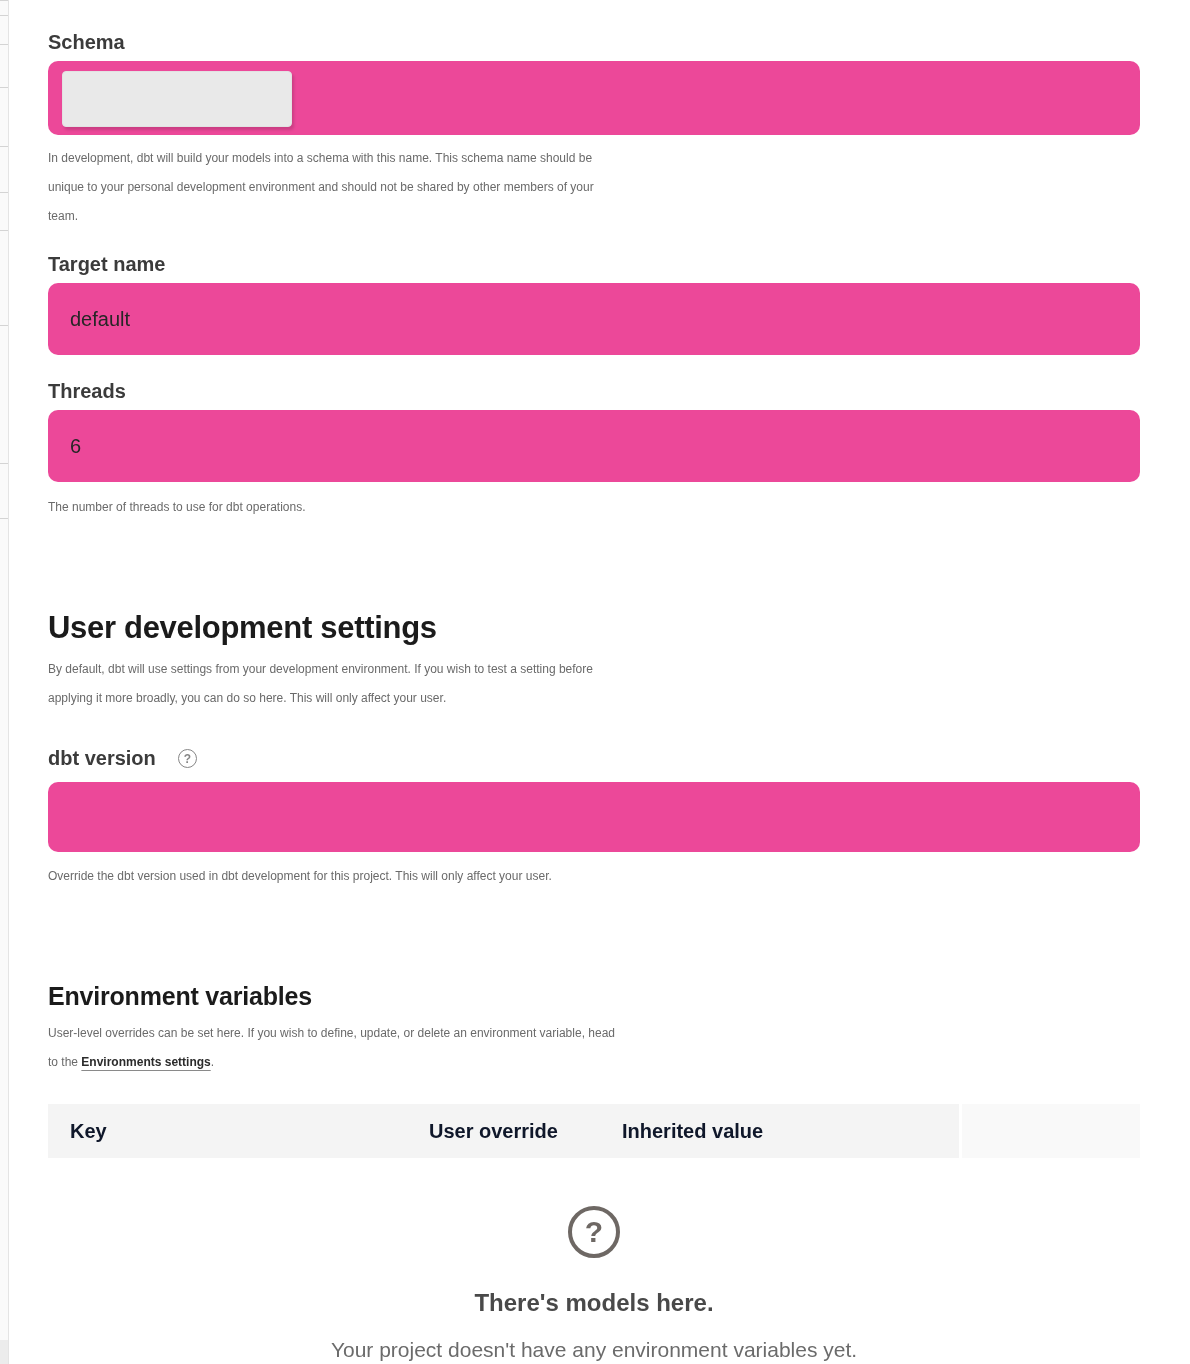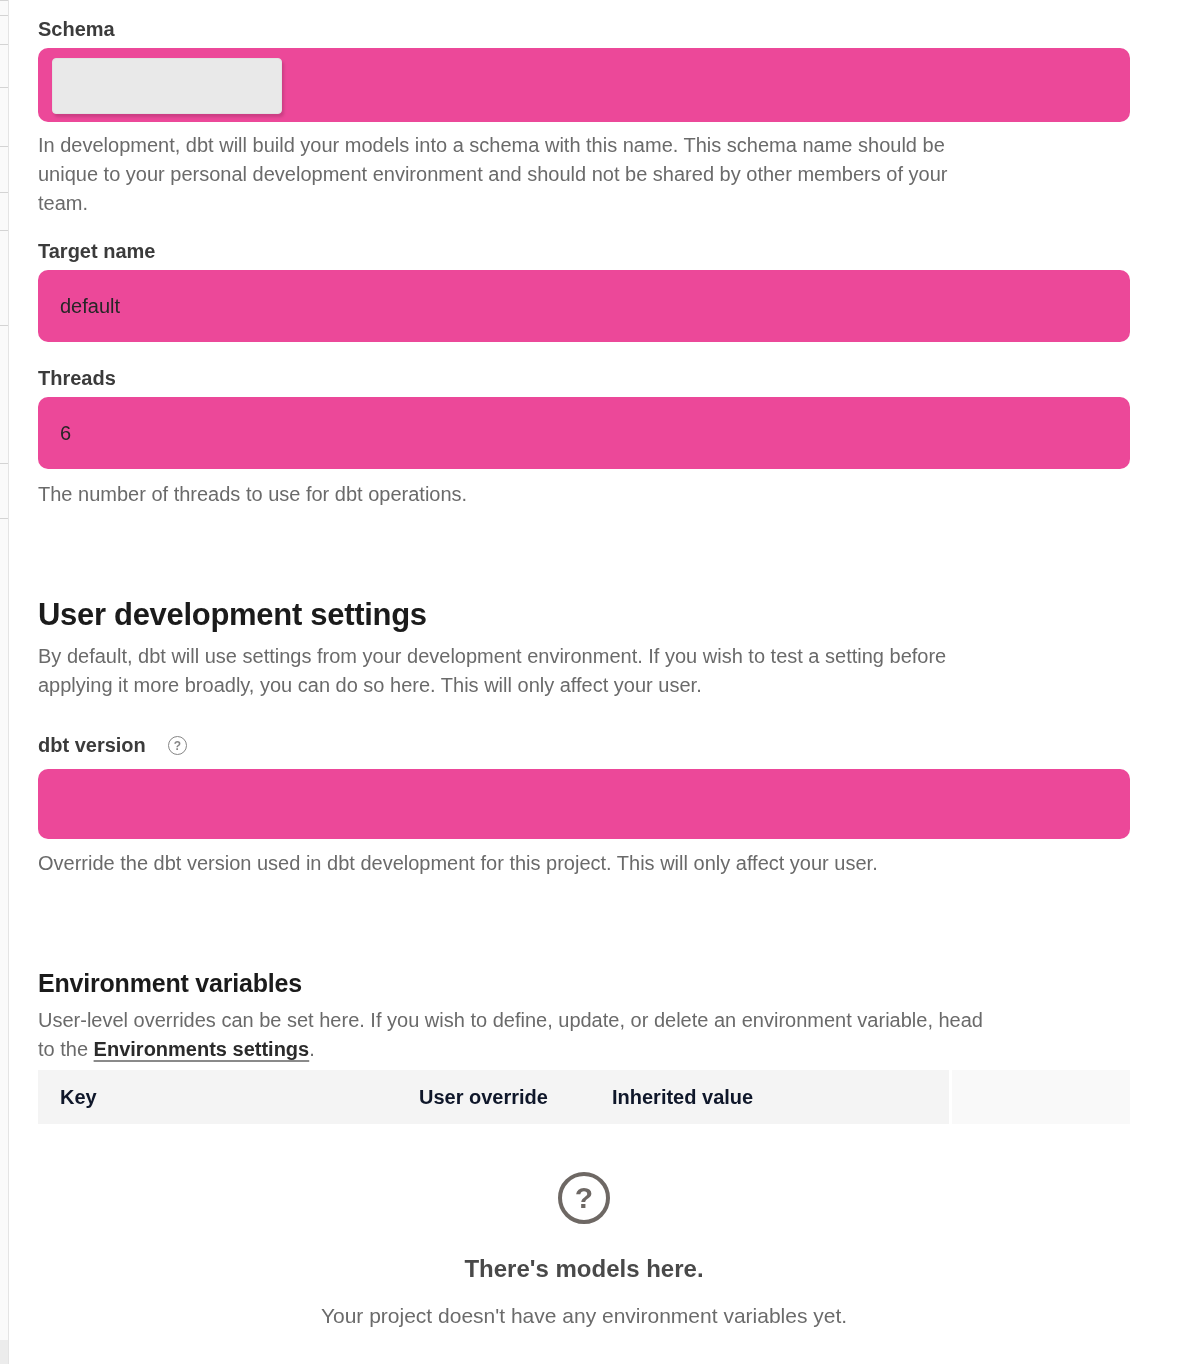--- a/index.html
+++ b/index.html
@@ -16,23 +16,23 @@
   .rail {
     position: absolute; left: 0; top: 0;
     width: 8px; height: 1364px;
     background: #fafafa;
     border-right: 1px solid #e4e4e4;
   }
   .rail .tick { position: absolute; left: 0; width: 8px; height: 1px; background: #d4d4d4; }
   .rail .rail-bottom { position: absolute; left: 0; bottom: 0; width: 8px; height: 24px; background: #ececec; }
 
   .content {
-    position: absolute; left: 38px; top: 0;
+    position: absolute; left: 48px; top: 0;
     width: 1092px;
-    padding-top: 18px;
+    padding-top: 31px;
   }
 
   .field-label {
     font-size: 20px; font-weight: 700; color: #3b3b3b;
     line-height: 23px;
     margin-bottom: 7px;
   }
   .label-row { display: flex; align-items: center; gap: 22px; margin-bottom: 12px; }
   .label-row .field-label { margin-bottom: 0; }
 
@@ -53,21 +53,21 @@
     position: absolute; left: 14px; top: 10px;
     width: 230px; height: 56px;
     background: #e9e9e9;
     border: 1px solid #e2e2e2;
     border-radius: 4px;
     box-sizing: border-box;
     box-shadow: 2px 3px 3px rgba(0,0,0,0.14);
   }
 
   .help-text {
-    font-size: 20px; color: #6a6a6a;
+    font-size: 12px; color: #6a6a6a;
     line-height: 29px;
     margin: 0;
     white-space: pre-line;
   }
 
   .schema-desc { margin-bottom: 22px; }
   .target-input { margin-bottom: 25px; }
   .threads-input { margin-bottom: 11px; }
 
   h1.section-title {
@@ -89,21 +89,21 @@
     border: 1.5px solid #868686;
     border-radius: 50%;
     color: #868686;
     font-size: 12px; font-weight: 700;
     display: inline-flex; align-items: center; justify-content: center;
     flex: 0 0 auto;
   }
 
   .dbtver-input { height: 70px; margin-bottom: 10px; }
 
-  .envvars-desc { margin-bottom: 6px; }
+  .envvars-desc { margin-bottom: 27px; }
   .inline-link {
     color: #2b2b2b; font-weight: 700;
     text-decoration: underline;
     text-decoration-color: #8a8a8a;
     text-underline-offset: 4px;
     cursor: pointer;
   }
 
   .table-header { display: flex; height: 54px; width: 1092px; margin-bottom: 48px; }
   .th {

